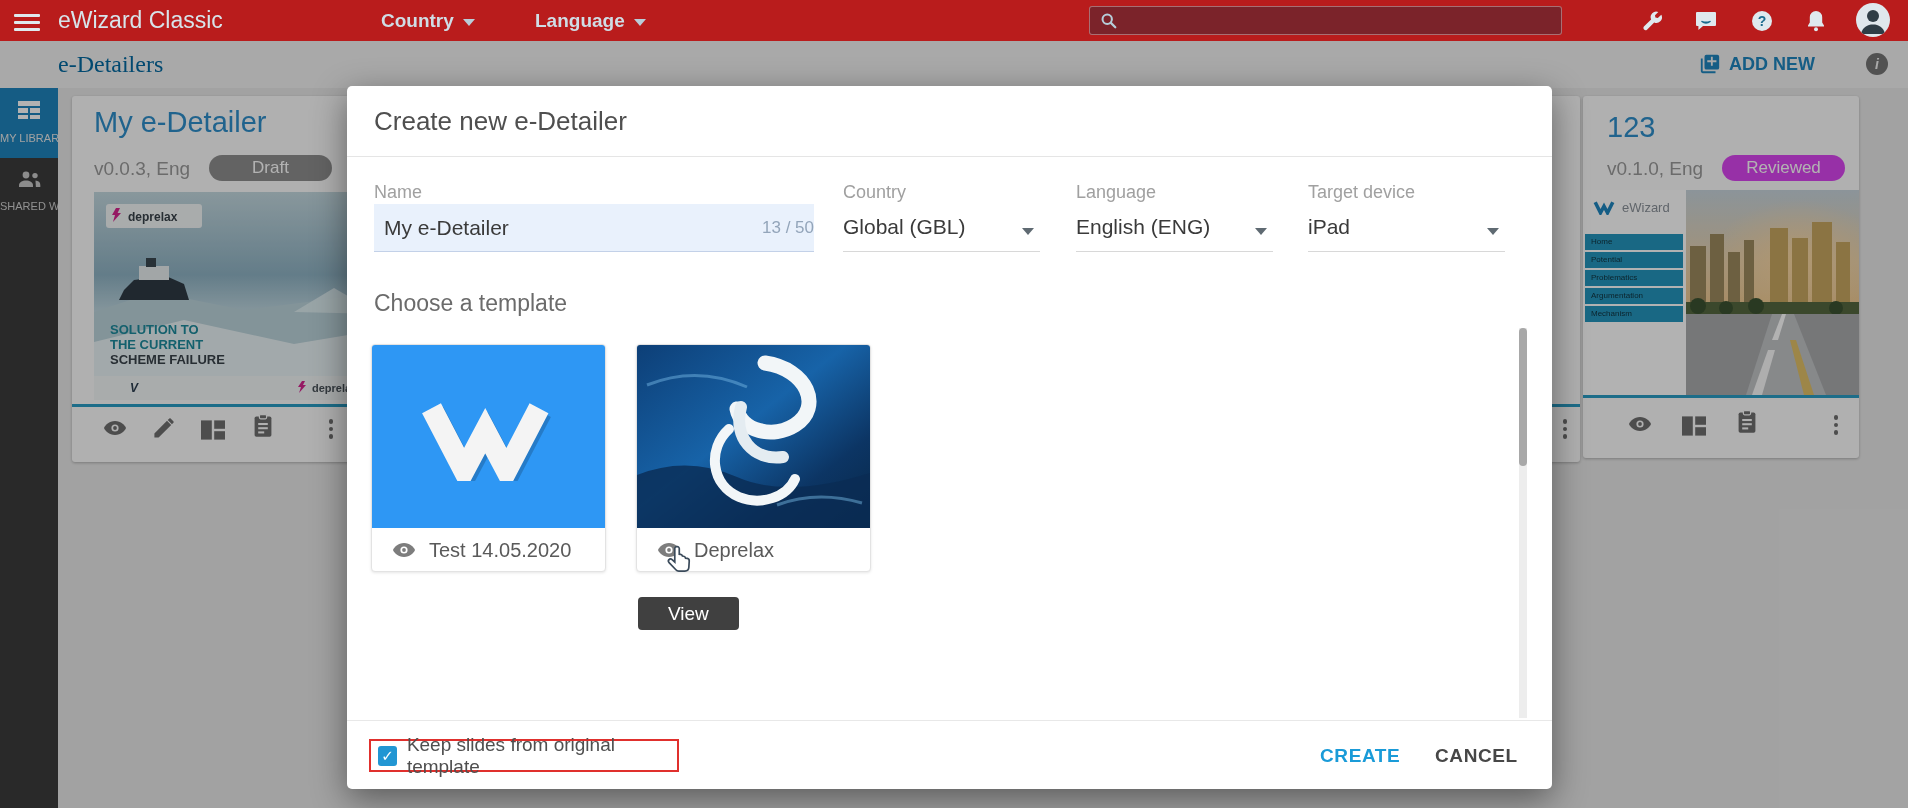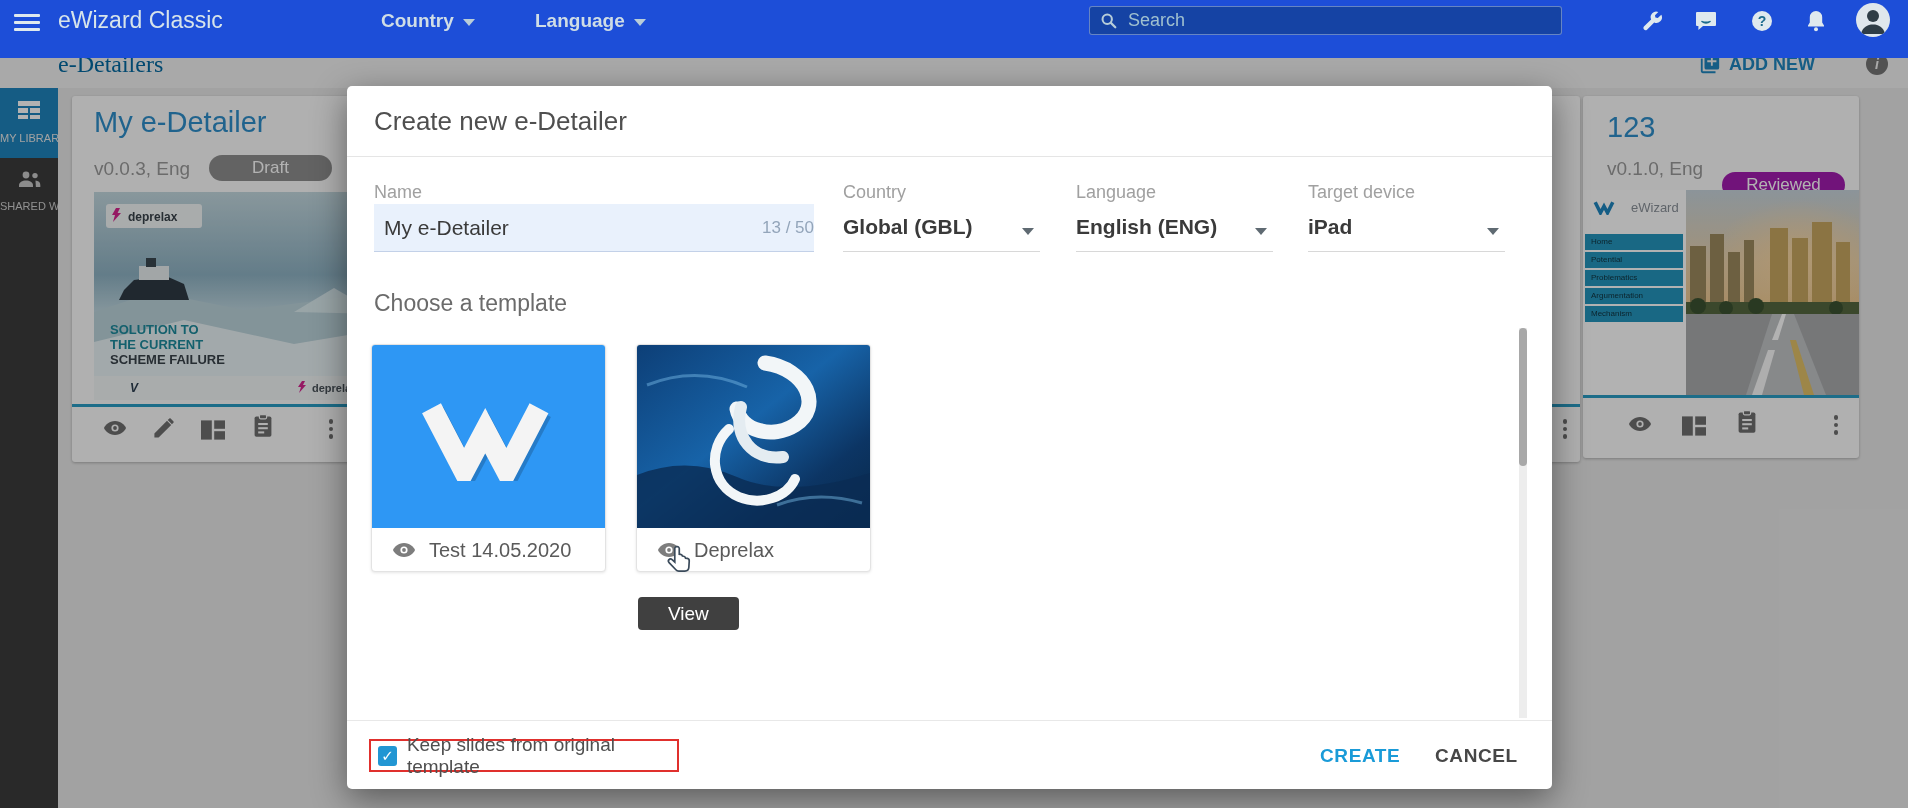--- a/index.html
+++ b/index.html
@@ -1,21 +1,21 @@
 <!DOCTYPE html>
 <html><head>
 <meta charset="utf-8">
 <style>
   html,body{margin:0;padding:0;width:1908px;height:808px;overflow:hidden;
     font-family:"Liberation Sans","DejaVu Sans",sans-serif;background:#e9e9e9;}
   #app{position:relative;width:1908px;height:808px;}
   .abs{position:absolute;}
 
   
-  .topbar{position:absolute;left:0;top:0;width:1908px;height:58px;background:#1d4ed8;z-index:20;}
+  .topbar{position:absolute;left:0;top:0;width:1908px;height:41px;background:#b91c1c;z-index:20;}
   .burger span{display:block;width:26px;height:3px;background:#dfe9ee;margin:4px 0;border-radius:1px;}
   .tb-title{color:#d7e4ea;font-size:23px;line-height:41px;}
   .tb-menu{color:#cfdde5;font-size:19px;font-weight:bold;line-height:41px;display:flex;align-items:center;gap:9px;cursor:pointer;}
   .caret{width:0;height:0;border-left:6px solid transparent;border-right:6px solid transparent;border-top:7px solid #b9cdd8;margin-top:3px;}
   .searchbox{position:absolute;left:1089px;top:6px;width:473px;height:29px;background:rgba(9,48,68,.35);
     border:1px solid rgba(255,255,255,.35);border-radius:3px;display:flex;align-items:center;padding:0 10px;box-sizing:border-box;}
   .searchbox input{flex:1;background:transparent;border:none;outline:none;color:#e5eef2;font-size:18px;margin-left:9px;font-family:inherit;}
   .searchbox input::placeholder{color:#9fc0cf;}
   .tb-ico{position:absolute;top:9px;width:24px;height:24px;cursor:pointer;}
   .avatar{position:absolute;left:1856px;top:3px;width:34px;height:34px;border-radius:50%;background:#dfe7ec;overflow:hidden;cursor:pointer;}
@@ -52,21 +52,21 @@
     box-shadow:0 10px 35px rgba(0,0,0,.45);z-index:10;}
   .modal-title{position:absolute;left:27px;top:0;font-size:26px;color:#4f4f4f;line-height:70px;}
   .modal-hr{position:absolute;left:0;top:70px;width:1205px;height:1px;background:#e5e5e5;}
   .f-label{position:absolute;top:96px;font-size:18px;color:#a0a0a0;}
   .name-field{position:absolute;left:27px;top:118px;width:440px;height:48px;background:#e9f1fc;
     border-bottom:1px solid #c3d1e8;box-sizing:border-box;display:flex;align-items:center;}
   .name-field input{flex:1;border:none;outline:none;background:transparent;font-size:21px;color:#3a3a3a;
     padding:0 0 0 10px;font-family:inherit;}
   .counter{font-size:17px;color:#93a5ba;}
   .select{position:absolute;top:118px;width:197px;height:48px;border-bottom:1px solid #d8d8d8;box-sizing:border-box;
-    font-size:21px;color:#3a3a3a;line-height:46px;cursor:pointer;font-weight:bold;}
+    font-size:21px;color:#3a3a3a;line-height:46px;cursor:pointer;}
   .select .caret{position:absolute;right:6px;top:21px;border-top-color:#5f6a72;}
   .sect-title{position:absolute;left:27px;top:204px;font-size:23px;color:#6b6b6b;}
   .tcard{position:absolute;top:258px;width:235px;height:228px;border:1px solid #e3e3e3;border-radius:4px;
     background:#fff;box-shadow:0 1px 3px rgba(0,0,0,.10);overflow:hidden;cursor:pointer;box-sizing:border-box;}
   .tthumb{width:233px;height:183px;overflow:hidden;}
   .tlabel{height:44px;display:flex;align-items:center;padding-left:20px;gap:13px;}
   .tlabel span{font-size:20px;color:#5a5a5a;}
   .tooltip{position:absolute;left:291px;top:511px;height:33px;padding:0 30px;background:#404040;border-radius:4px;
     color:#fff;font-size:19px;line-height:33px;z-index:12;}
   .mscroll{position:absolute;left:1172px;top:242px;width:8px;height:390px;background:#ededed;}
@@ -100,21 +100,20 @@
     </div>
     <div class="abs tb-menu" style="left:535px;top:0;">
       <span>Language</span>
       <span class="caret"></span>
     </div>
     <div class="searchbox">
       <svg width="17" height="17" viewBox="0 0 20 20">
         <circle cx="8.5" cy="8.5" r="5.5" fill="none" stroke="#b6cdd9" stroke-width="2.4"></circle>
         <line x1="12.8" y1="12.8" x2="18" y2="18" stroke="#b6cdd9" stroke-width="2.6" stroke-linecap="round"></line>
       </svg>
-      <input type="text" placeholder="Search" style="">
     </div>
     <svg class="tb-ico" style="left:1640px;" viewBox="0 0 24 24">
       <path fill="#dfe9ee" d="M21.6 6.3a5.6 5.6 0 0 1-7.4 7.2L7 20.7a2.2 2.2 0 0 1-3.1-3.1l7.2-7.2A5.6 5.6 0 0 1 18.3 3L15 6.2l.4 2.4 2.4.4 3.5-3.3z"></path>
     </svg>
     <svg class="tb-ico" style="left:1694px;" viewBox="0 0 24 24">
       <path fill="#dfe9ee" d="M3 3h18a1 1 0 0 1 1 1v12a1 1 0 0 1-1 1H9l-4.6 4V17H3a1 1 0 0 1-1-1V4a1 1 0 0 1 1-1z"></path>
       <path fill="#1b6a8d" d="M8 12.5c1.2 1 2.6 1.5 4 1.5s2.8-.5 4-1.5" stroke="#1b6a8d" stroke-width="1.6" stroke-linecap="round"></path>
     </svg>
     <svg class="tb-ico" style="left:1750px;" viewBox="0 0 24 24">
       <circle cx="12" cy="12" r="10" fill="#dfe9ee"></circle>
@@ -242,24 +241,24 @@
     <div class="cicon kebab" style="left:243px;top:320px;">
         <i></i>
         <i></i>
         <i></i>
       </div>
   </div>
 
   <div class="card" style="left:1583px;top:96px;width:276px;height:362px;">
     <div class="card-title" style="left:24px;top:15px;">123</div>
     <div class="card-meta" style="left:24px;top:62px;">v0.1.0,  Eng</div>
-    <div class="pill" style="left:139px;top:76px;background:#a21caf;">Reviewed</div>
+    <div class="pill" style="left:139px;top:59px;background:#d946ef;">Reviewed</div>
 
     <div class="abs" style="left:0;top:94px;width:276px;height:205px;background:#fff;overflow:hidden;">
-      <div class="abs" style="left:10px;top:10px;display:flex;align-items:center;gap:16px;">
+      <div class="abs" style="left:10px;top:10px;display:flex;align-items:center;gap:7px;">
         <svg width="22" height="15" viewBox="0 0 100 60">
             <polyline points="10,6 34,54 50,24 66,54 90,6" fill="none" stroke="#1f86bf" stroke-width="16"></polyline>
           </svg>
         <span style="font-size:13px;color:#8a9199;">eWizard</span>
       </div>
       <div class="abs" style="left:2px;top:44px;width:98px;">
         <div class="thumb-menu-bar">Home</div>
         <div class="thumb-menu-bar">Potential</div>
         <div class="thumb-menu-bar">Problematics</div>
         <div class="thumb-menu-bar">Argumentation</div>

